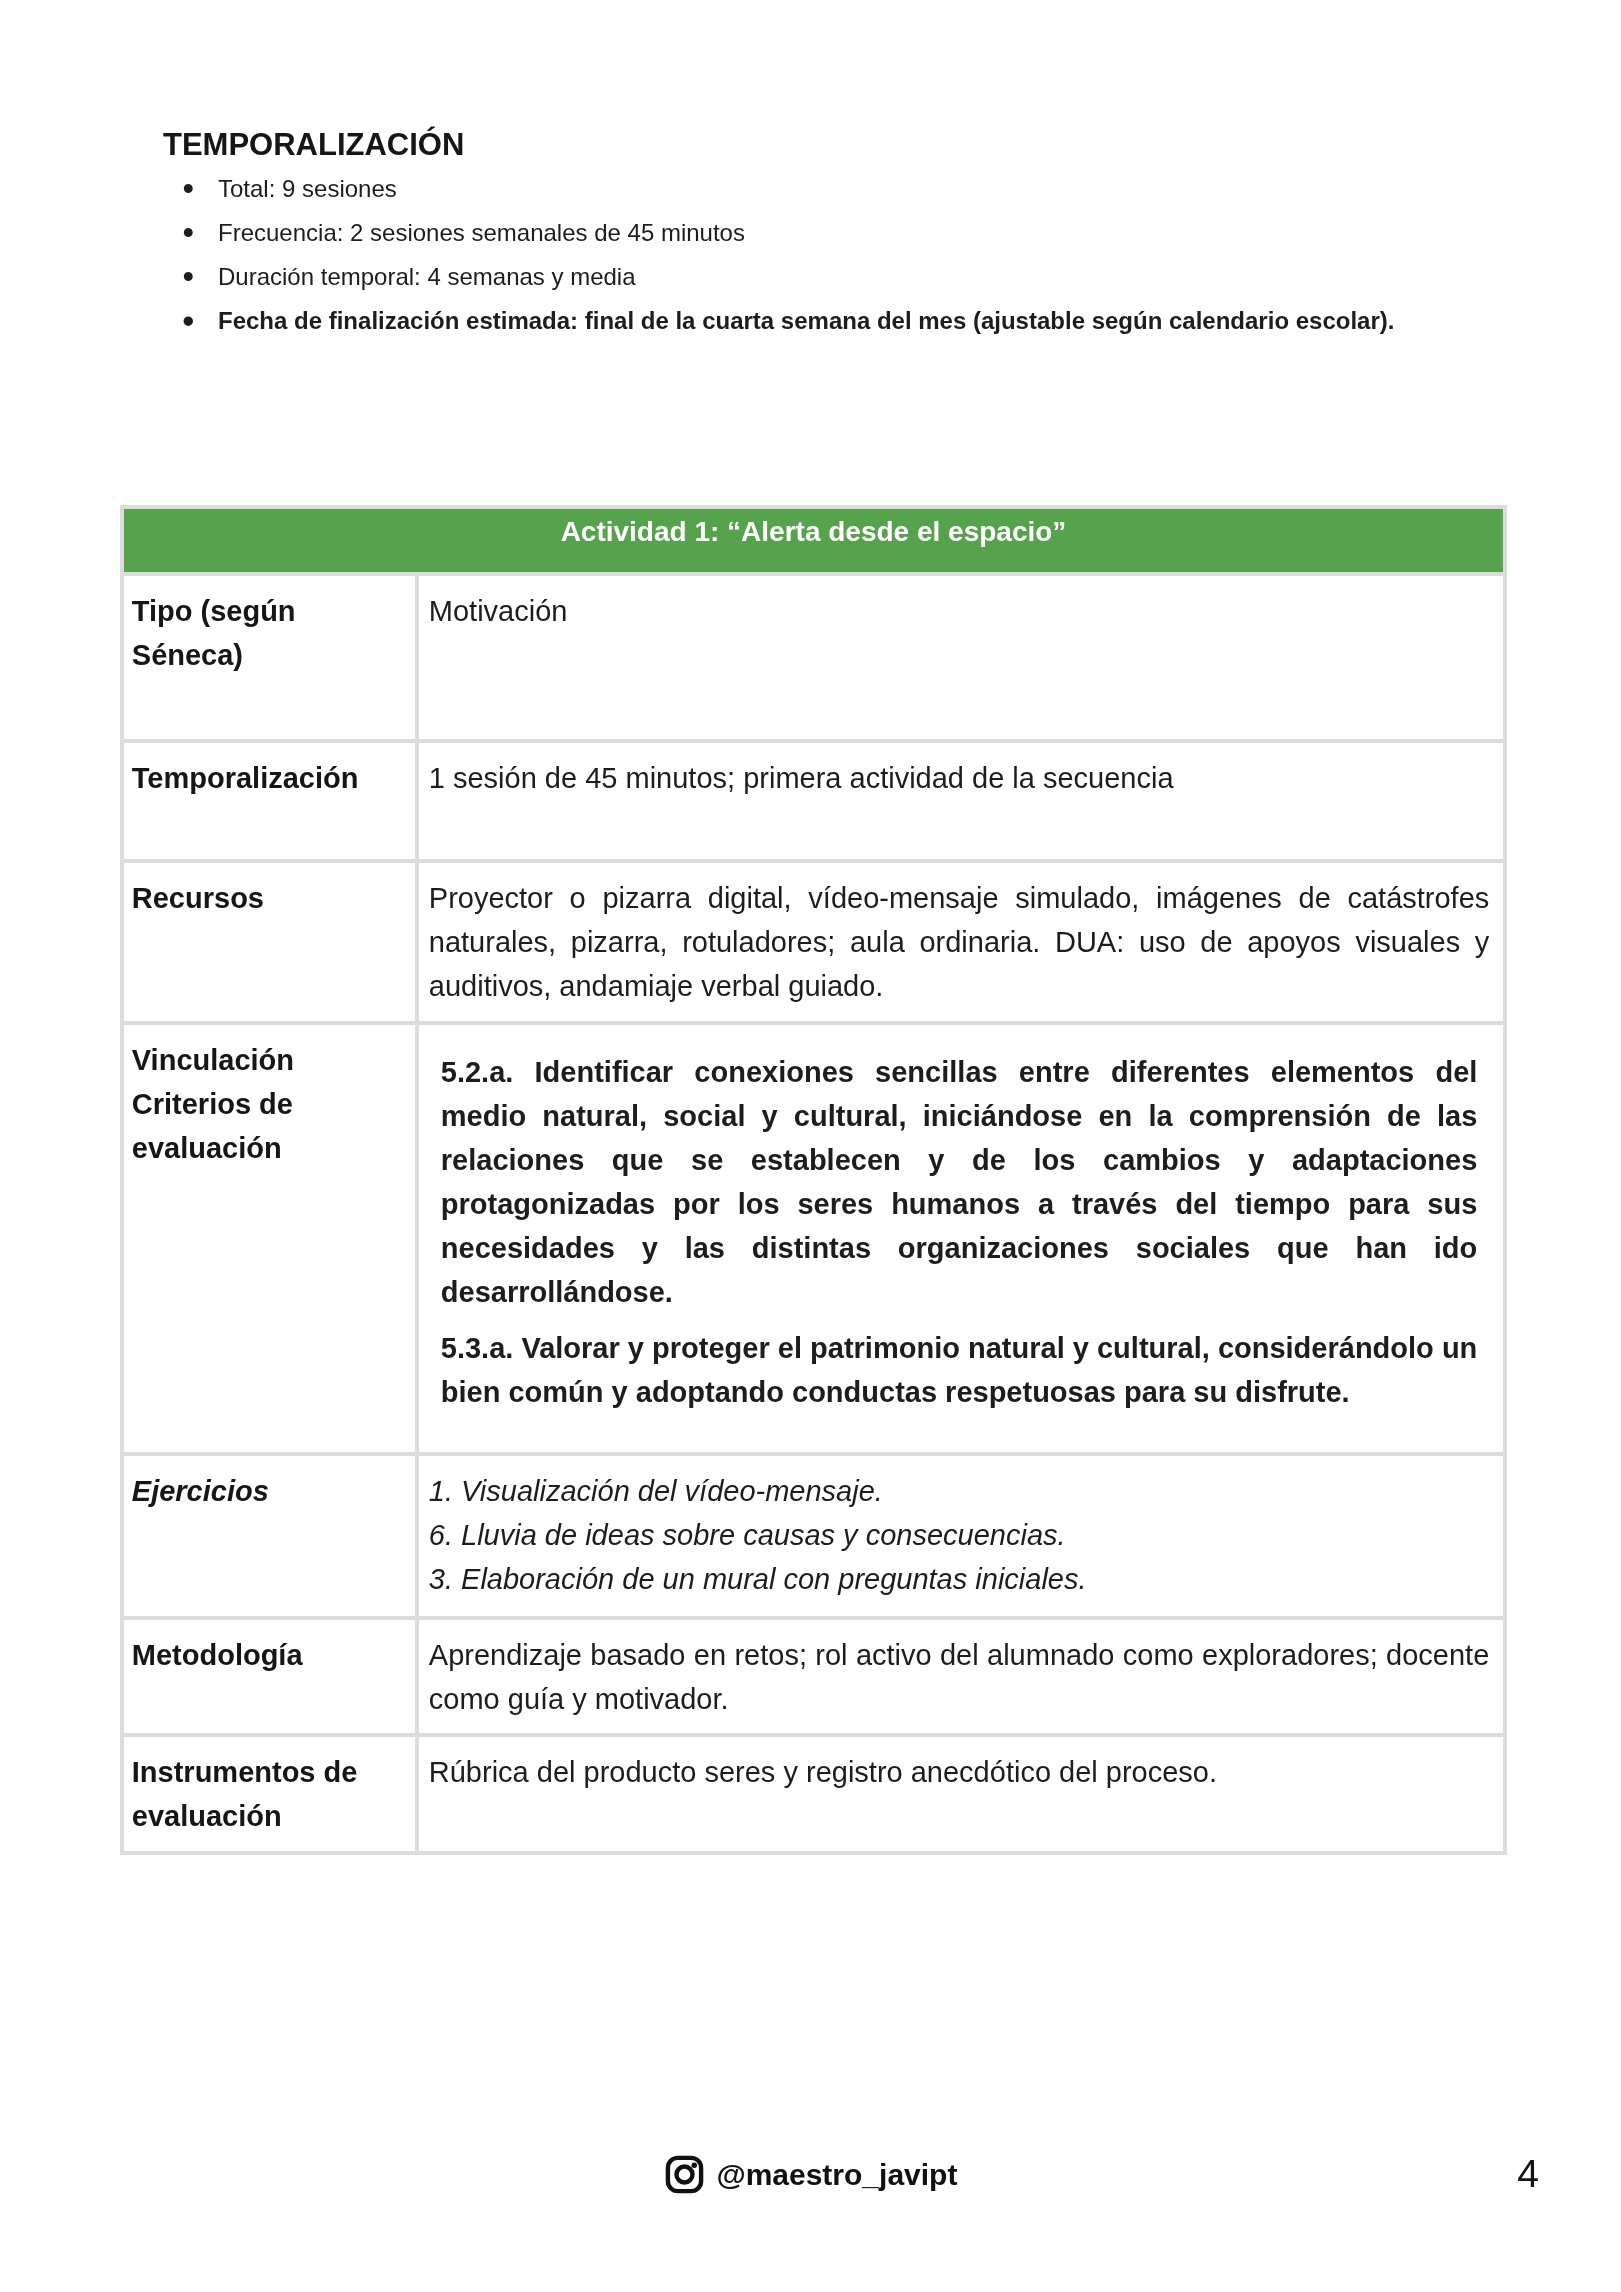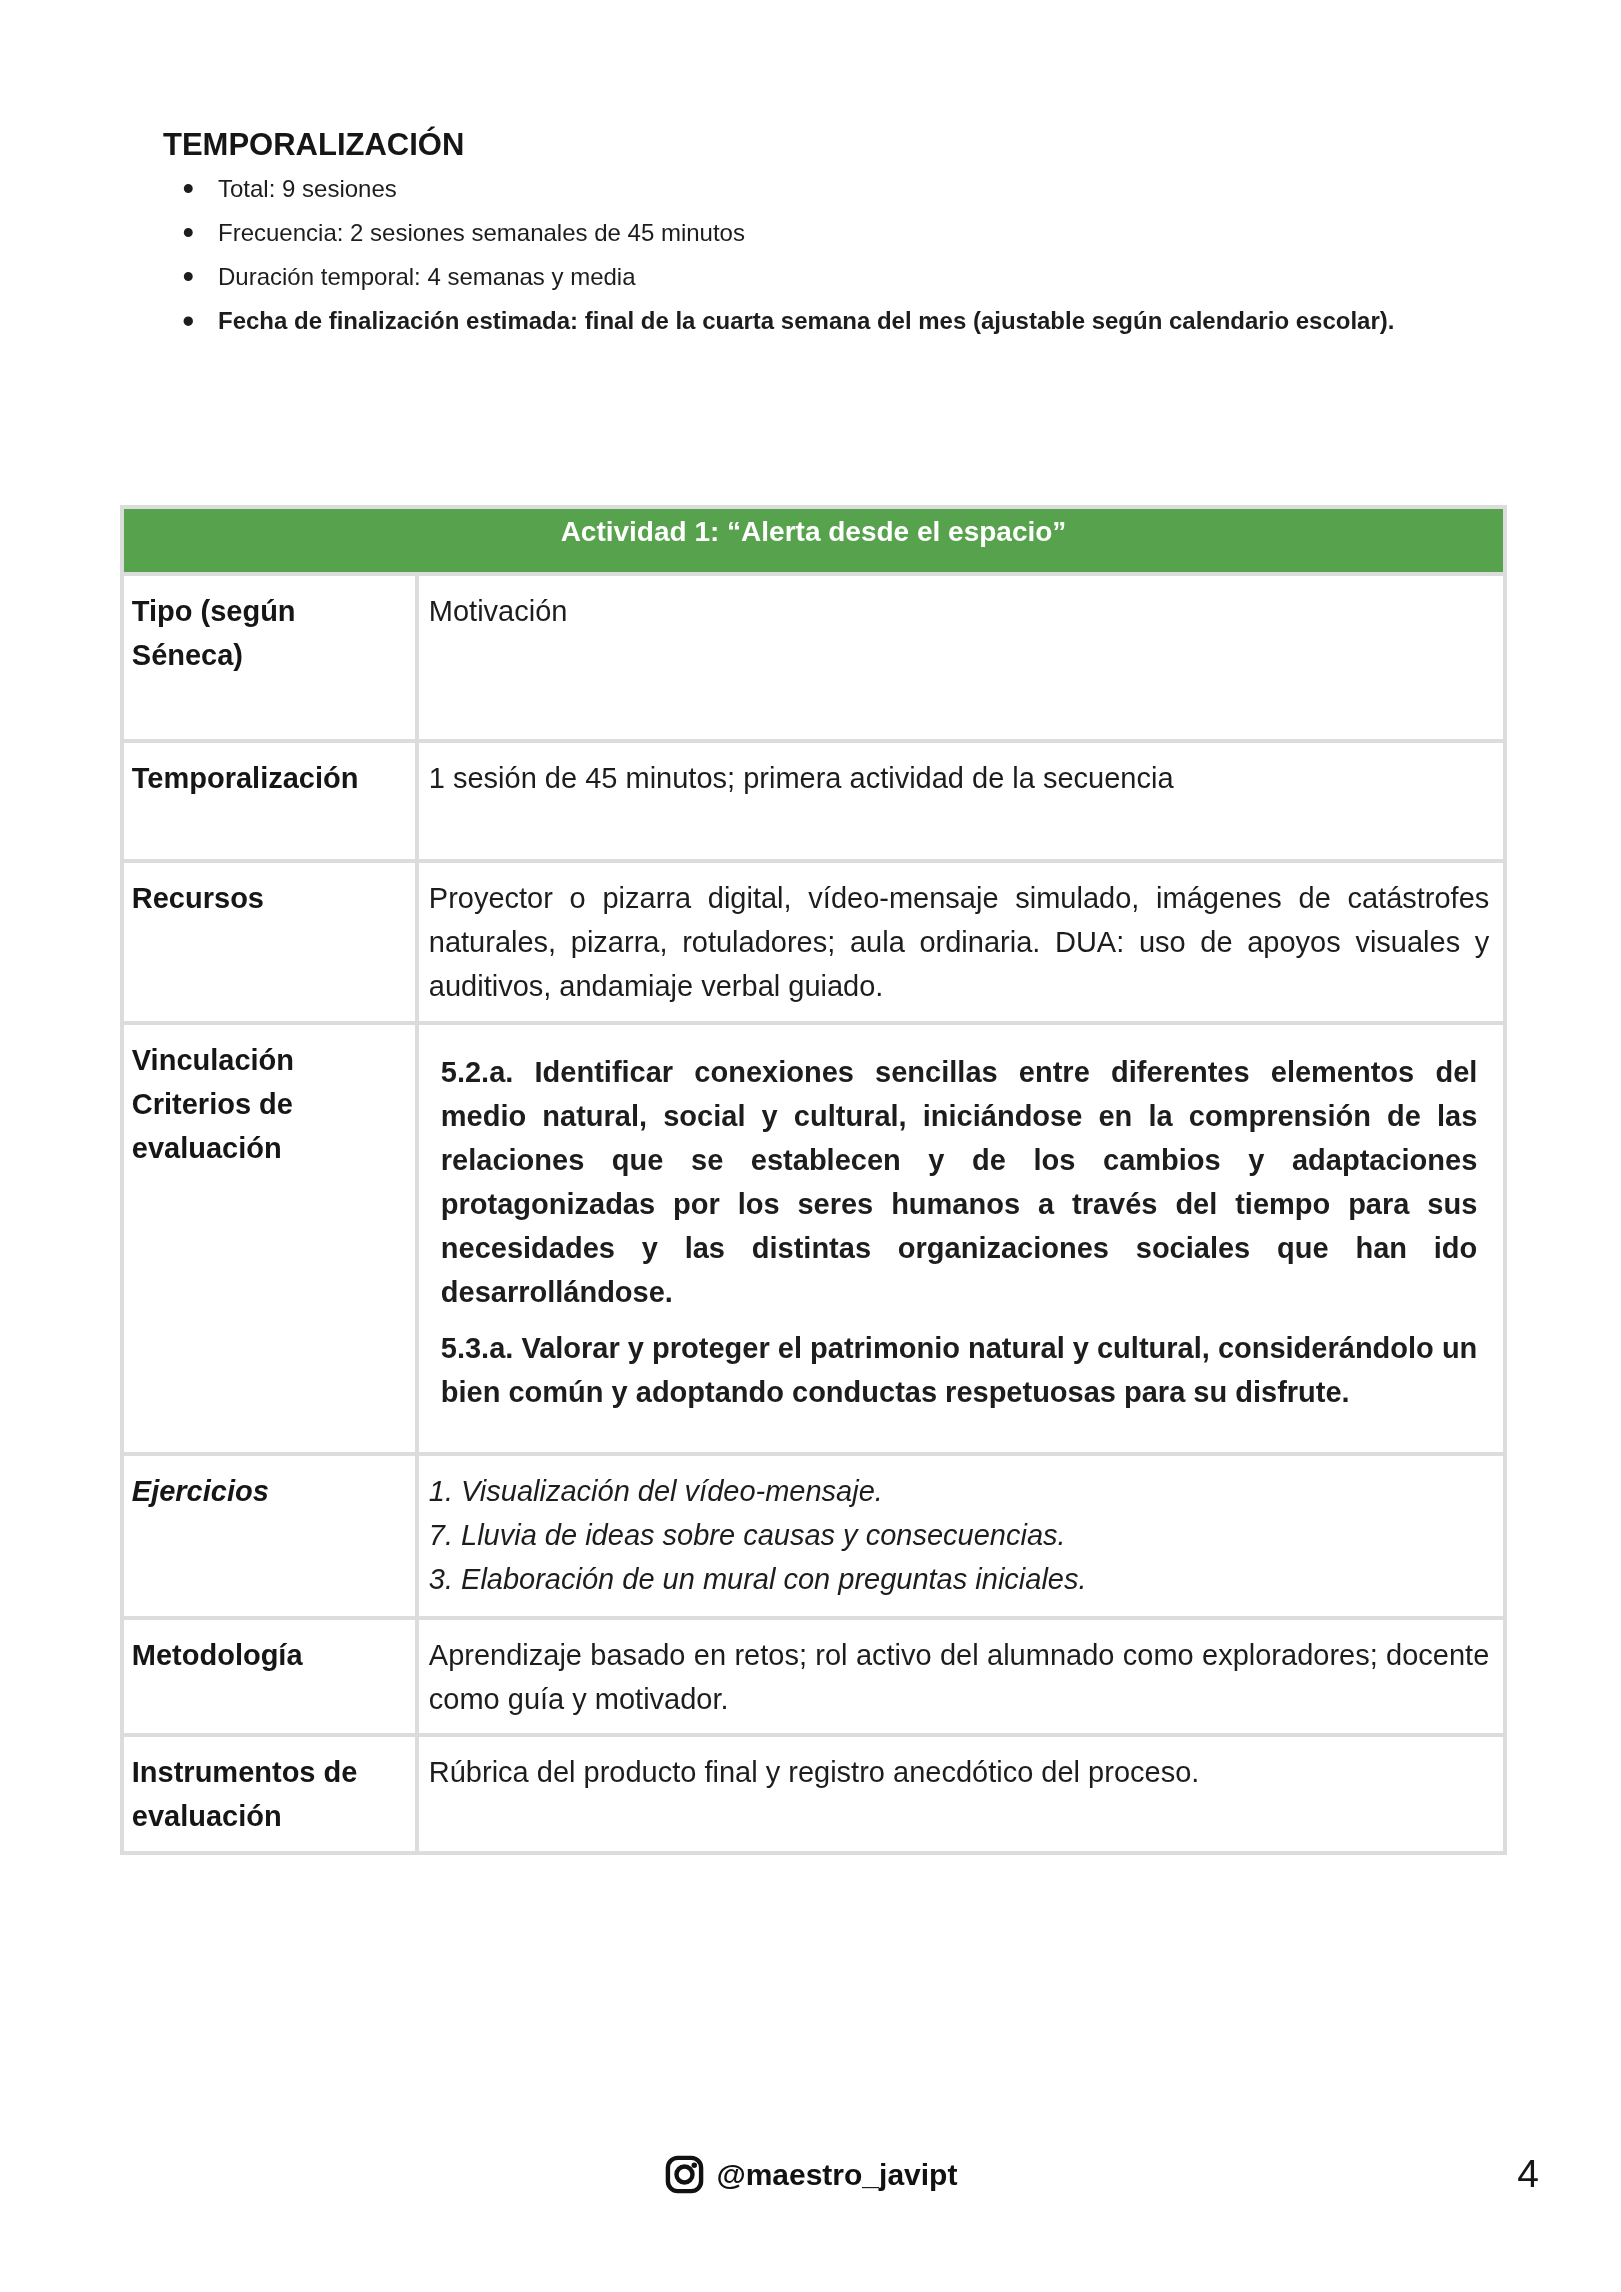--- a/index.html
+++ b/index.html
@@ -173,33 +173,33 @@
             <p>5.2.a. Identificar conexiones sencillas entre diferentes elementos del medio natural, social y cultural, iniciándose en la comprensión de las relaciones que se establecen y de los cambios y adaptaciones protagonizadas por los seres humanos a través del tiempo para sus necesidades y las distintas organizaciones sociales que han ido desarrollándose.</p>
             <p>5.3.a. Valorar y proteger el patrimonio natural y cultural, considerándolo un bien común y adoptando conductas respetuosas para su disfrute.</p>
           </td>
         </tr>
 
 
         <tr class="h-ejer">
           <td class="label-cell">Ejercicios</td>
           <td class="value-cell plain">
             <div class="plain">1. Visualización del vídeo-mensaje.</div>
-            <div class="plain">7. Lluvia de ideas sobre causas y consecuencias.</div>
+            <div class="plain">6. Lluvia de ideas sobre causas y consecuencias.</div>
             <div class="plain">3. Elaboración de un mural con preguntas iniciales.</div>
           </td>
         </tr>
 
         <tr class="h-met">
           <td class="label-cell">Metodología</td>
           <td class="value-cell">Aprendizaje basado en retos; rol activo del alumnado como exploradores; docente como guía y motivador.</td>
         </tr>
 
         <tr class="h-inst">
           <td class="label-cell">Instrumentos de evaluación</td>
-          <td class="value-cell plain">Rúbrica del producto final y registro anecdótico del proceso.</td>
+          <td class="value-cell plain">Rúbrica del producto seres y registro anecdótico del proceso.</td>
         </tr>
       </tbody>
     </table>
   </div>
 
   <div class="footer">
     <svg class="ig-icon" width="41" height="41" viewBox="0 0 42 42" aria-hidden="true">
       <rect x="4" y="4" width="34" height="34" rx="10" fill="none" stroke="#111111" stroke-width="4.5"></rect>
       <circle cx="21" cy="21" r="8.2" fill="none" stroke="#111111" stroke-width="4.5"></circle>
       <circle cx="31" cy="11.5" r="2.8" fill="#111111"></circle>

